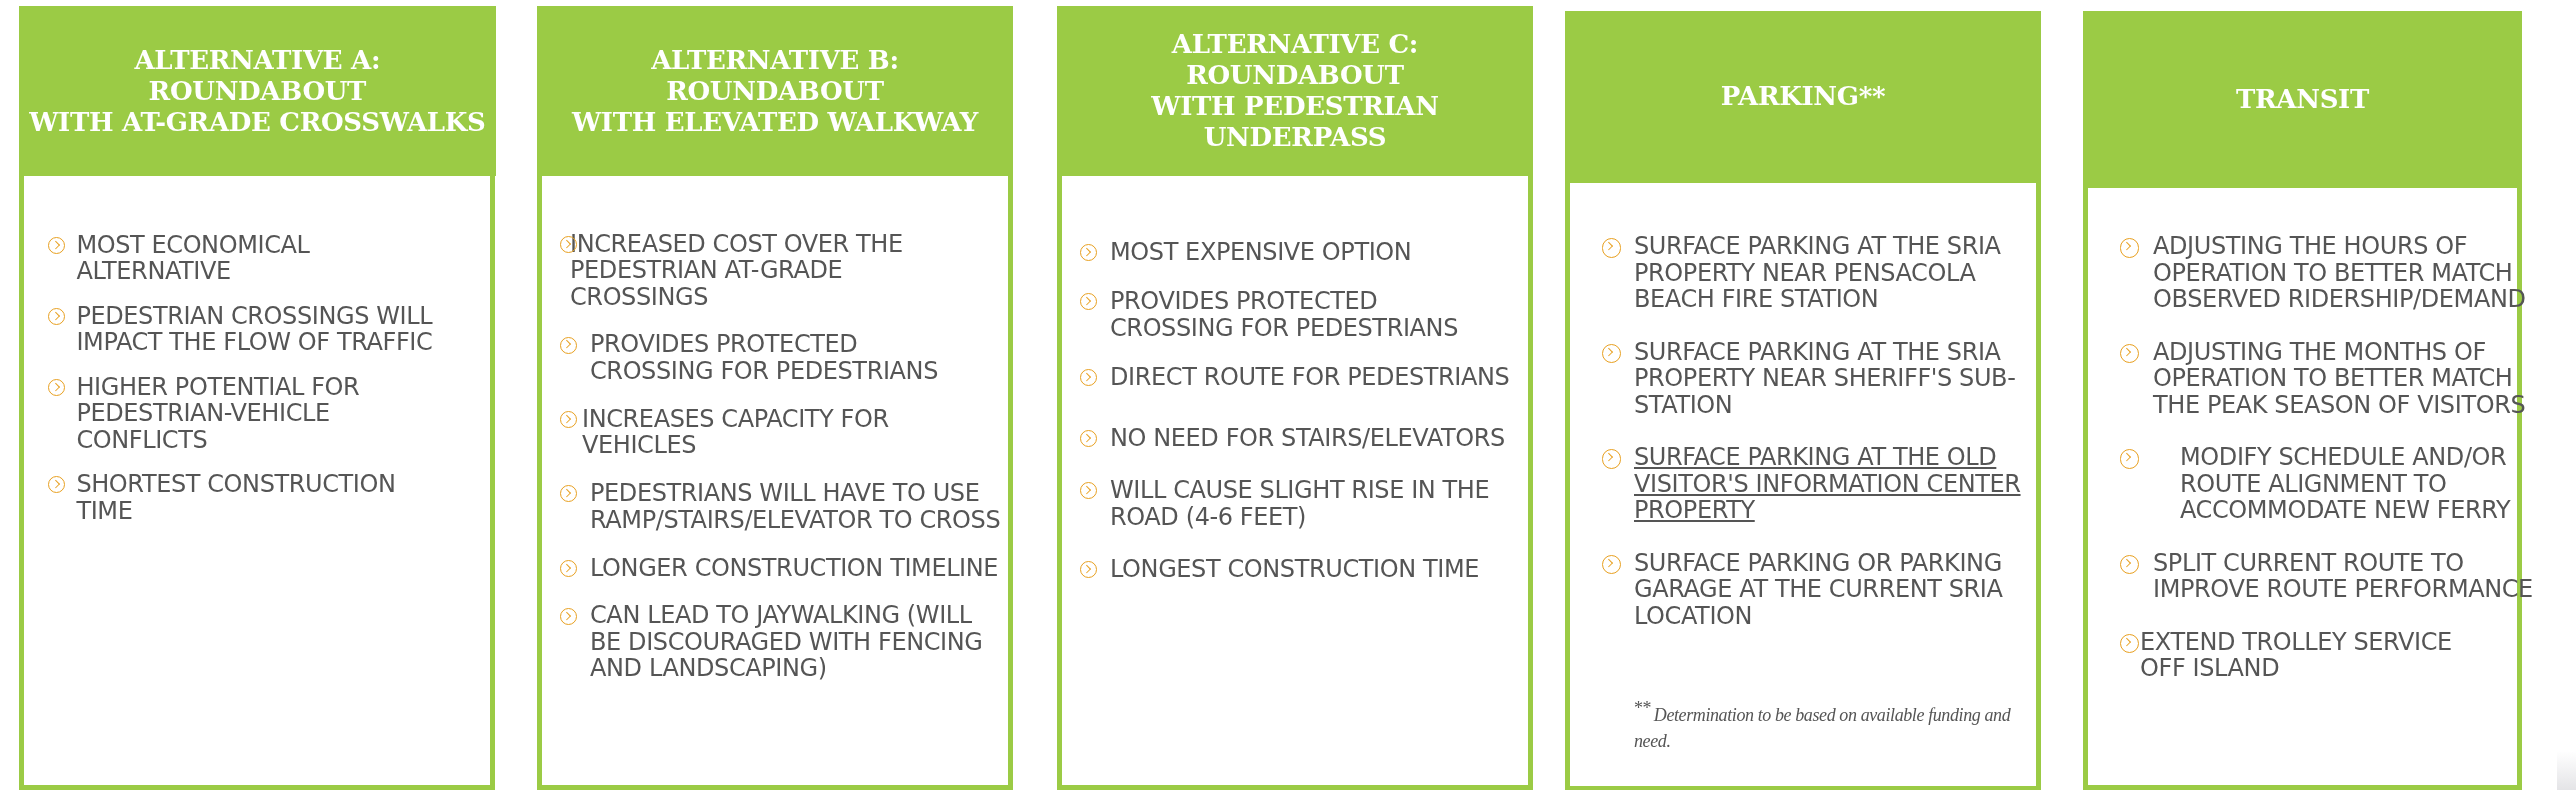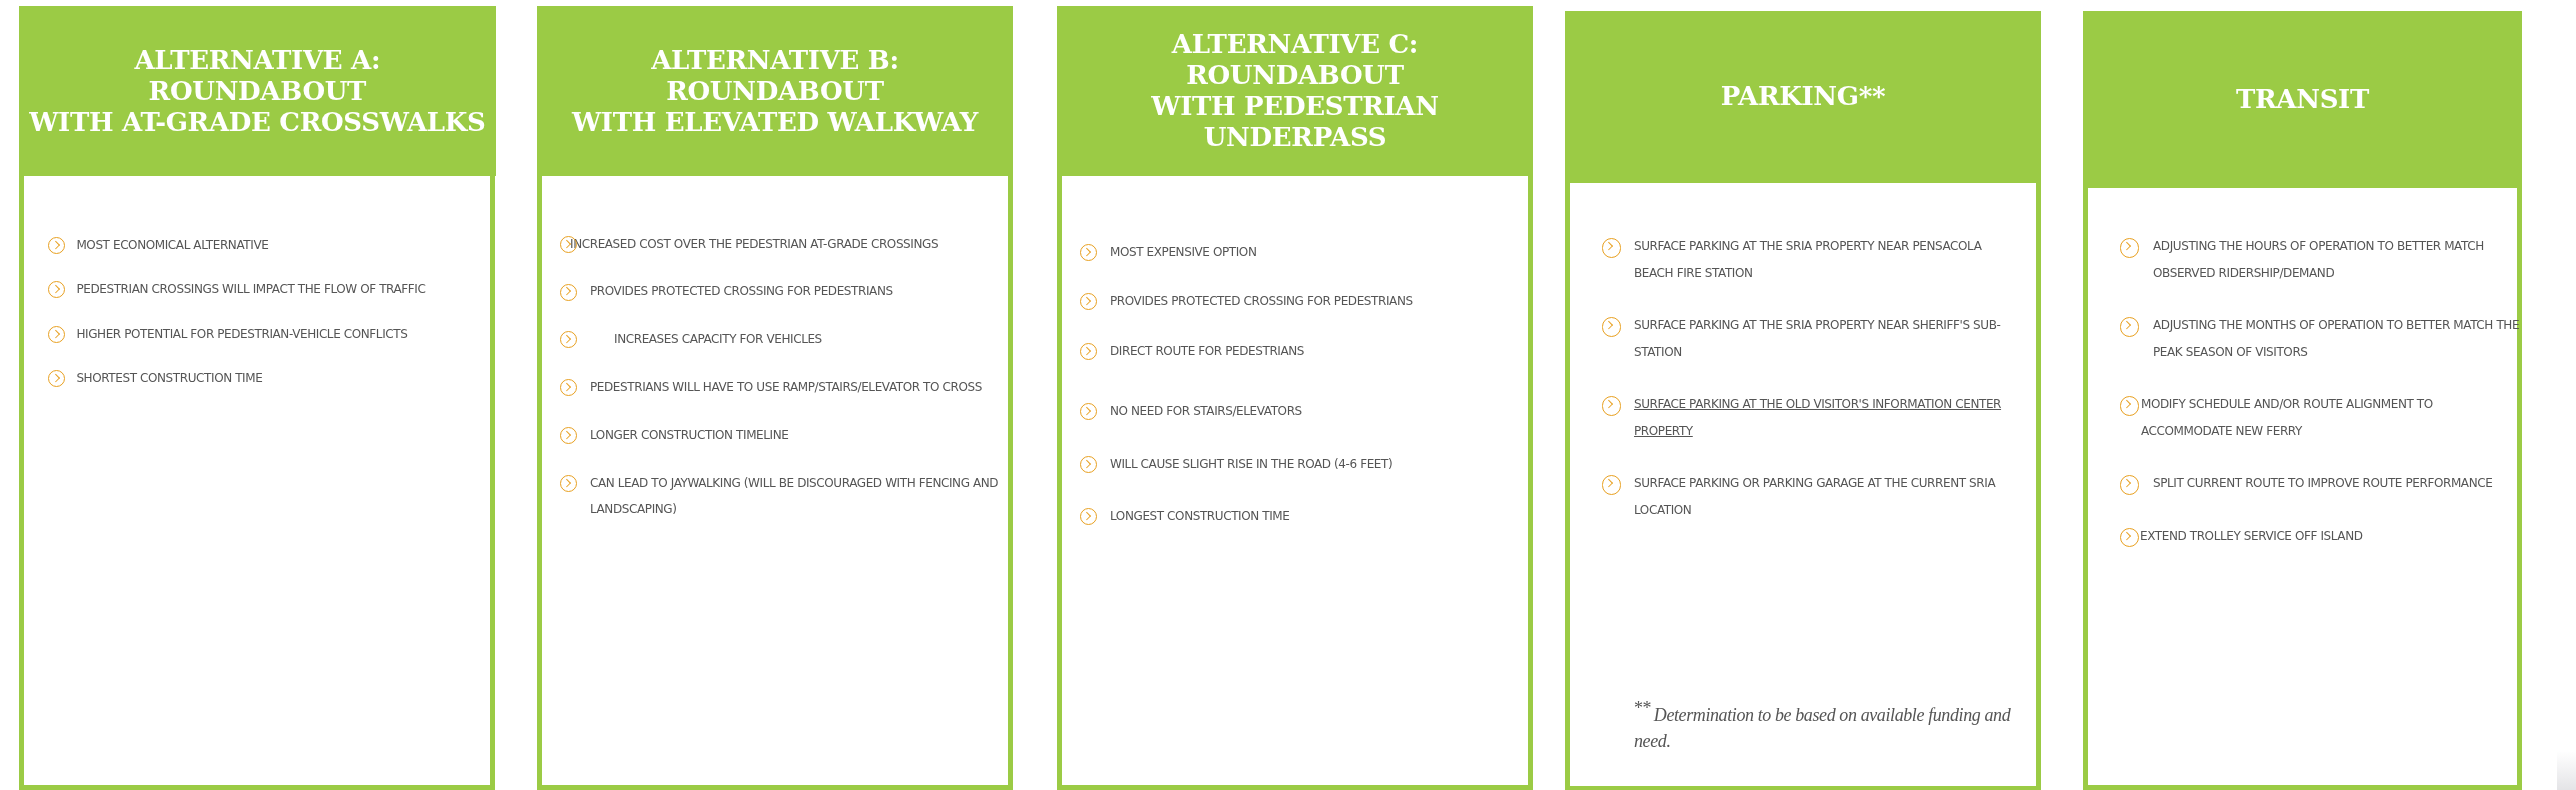--- a/index.html
+++ b/index.html
@@ -50,21 +50,21 @@
   }
   .bullet-list {
     list-style: none;
     margin: 0;
     padding: 0;
   }
   .bullet-item {
     position: relative;
     color: #555555;
     font-family: "DejaVu Sans", sans-serif;
-    font-size: 12px;
+    font-size: 24px;
     line-height: 26.5px;
     letter-spacing: -0.4px;
     padding-left: 52px;
   }
   .bullet-icon {
     position: absolute;
     left: 24px;
     top: 5.2px;
     width: 17px;
     height: 17px;
@@ -152,21 +152,21 @@
   <div class="card-body" style="top:219px;">
     <ul class="bullet-list">
       <li class="bullet-item" style="width:408px; margin-bottom:21.4px; padding-left:28px;">
         <span class="bullet-icon" style="left:18px;"></span>
         <span>INCREASED COST OVER THE PEDESTRIAN AT-GRADE CROSSINGS</span>
       </li>
       <li class="bullet-item" style="width:388px; margin-bottom:21.4px; padding-left:48px;">
         <span class="bullet-icon" style="left:18px;"></span>
         <span>PROVIDES PROTECTED CROSSING FOR PEDESTRIANS</span>
       </li>
-      <li class="bullet-item" style="width:337px; margin-bottom:21.4px; padding-left:72px;">
+      <li class="bullet-item" style="width:337px; margin-bottom:21.4px; padding-left:40px;">
         <span class="bullet-icon" style="left:18px;"></span>
         <span>INCREASES CAPACITY FOR VEHICLES</span>
       </li>
       <li class="bullet-item" style="width:414px; margin-bottom:21.4px; padding-left:48px;">
         <span class="bullet-icon" style="left:18px;"></span>
         <span>PEDESTRIANS WILL HAVE TO USE RAMP/STAIRS/ELEVATOR TO CROSS</span>
       </li>
       <li class="bullet-item" style="width:414px; margin-bottom:21.4px; padding-left:48px;">
         <span class="bullet-icon" style="left:18px;"></span>
         <span>LONGER CONSTRUCTION TIMELINE</span>
@@ -257,21 +257,21 @@
   <div class="card-body" style="top:217px;">
     <ul class="bullet-list">
       <li class="bullet-item" style="width:388px; margin-bottom:26px; padding-left:65px;">
         <span class="bullet-icon" style="left:32px; width:19.4px; height:19.4px;"></span>
         <span>ADJUSTING THE HOURS OF OPERATION TO BETTER MATCH OBSERVED RIDERSHIP/DEMAND</span>
       </li>
       <li class="bullet-item" style="width:388px; margin-bottom:26px; padding-left:65px;">
         <span class="bullet-icon" style="left:32px; width:19.4px; height:19.4px;"></span>
         <span>ADJUSTING THE MONTHS OF OPERATION TO BETTER MATCH THE PEAK SEASON OF VISITORS</span>
       </li>
-      <li class="bullet-item" style="width:350px; margin-bottom:26px; padding-left:53px;">
+      <li class="bullet-item" style="width:350px; margin-bottom:26px; padding-left:92px;">
         <span class="bullet-icon" style="left:32px; width:19.4px; height:19.4px;"></span>
         <span>MODIFY SCHEDULE AND/OR ROUTE ALIGNMENT TO ACCOMMODATE NEW FERRY</span>
       </li>
       <li class="bullet-item" style="width:388px; margin-bottom:26px; padding-left:65px;">
         <span class="bullet-icon" style="left:32px; width:19.4px; height:19.4px;"></span>
         <span>SPLIT CURRENT ROUTE TO IMPROVE ROUTE PERFORMANCE</span>
       </li>
       <li class="bullet-item" style="width:363px; padding-left:52px;">
         <span class="bullet-icon" style="left:32px; width:19.4px; height:19.4px;"></span>
         <span>EXTEND TROLLEY SERVICE OFF ISLAND</span>

